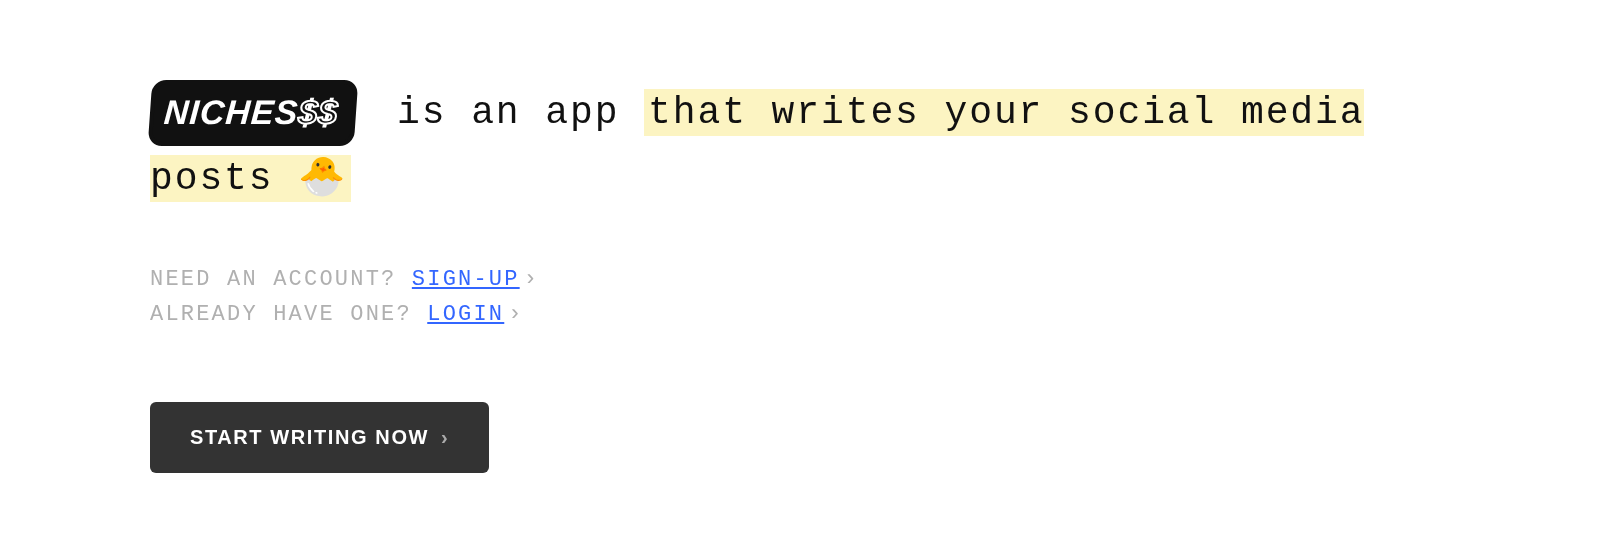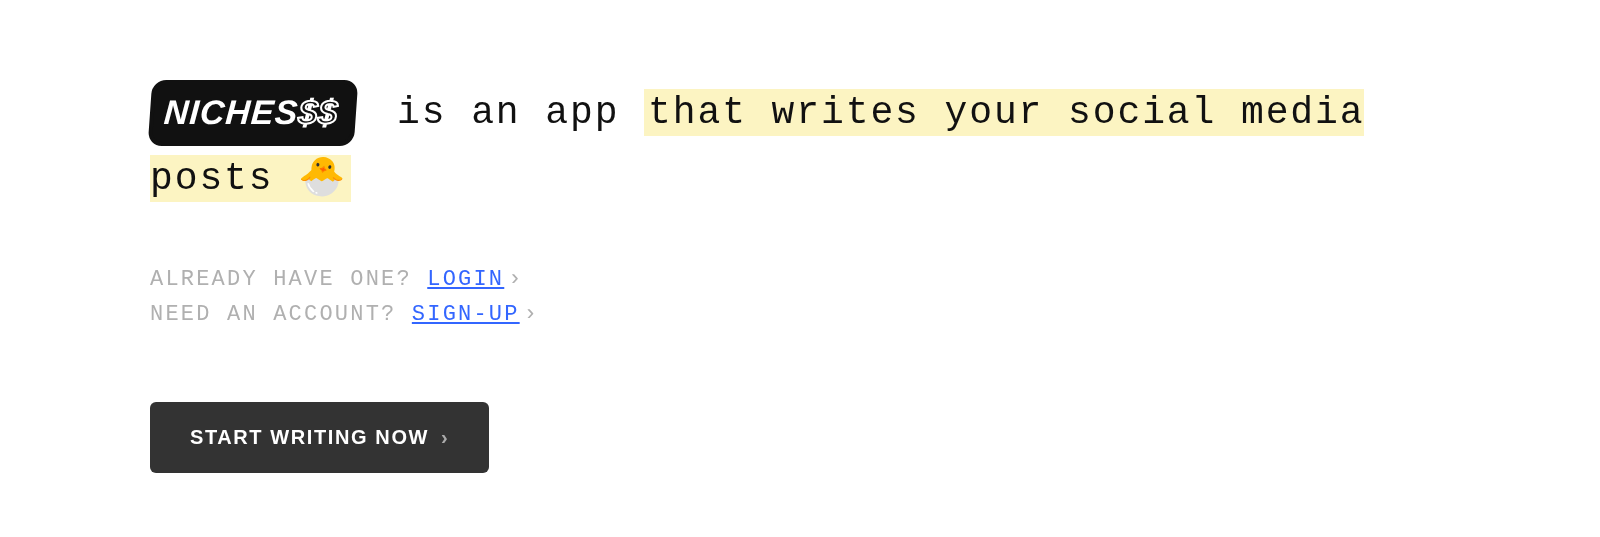--- a/index.html
+++ b/index.html
@@ -106,24 +106,24 @@
     <span class="logo">
       <span>NICHES</span><span class="logo-dollar">$$</span>
     </span>
   </span>
   <span class="plain-text"> is an app </span>
   <span class="highlight">that writes your social media posts 🐣</span>
 </div>
 
 <div class="account-lines">
   <div class="account-line">
-    <span>ALREADY HAVE ONE? </span><a class="account-link">LOGIN</a><span class="chevron">›</span>
+    <span>NEED AN ACCOUNT? </span><a class="account-link">SIGN-UP</a><span class="chevron">›</span>
   </div>
   <div class="account-line">
-    <span>NEED AN ACCOUNT? </span><a class="account-link">SIGN-UP</a><span class="chevron">›</span>
+    <span>ALREADY HAVE ONE? </span><a class="account-link">LOGIN</a><span class="chevron">›</span>
   </div>
 </div>
 
 <button class="cta-button">
   <span>START WRITING NOW</span>
   <span class="chevron">›</span>
 </button>
 
 
 

